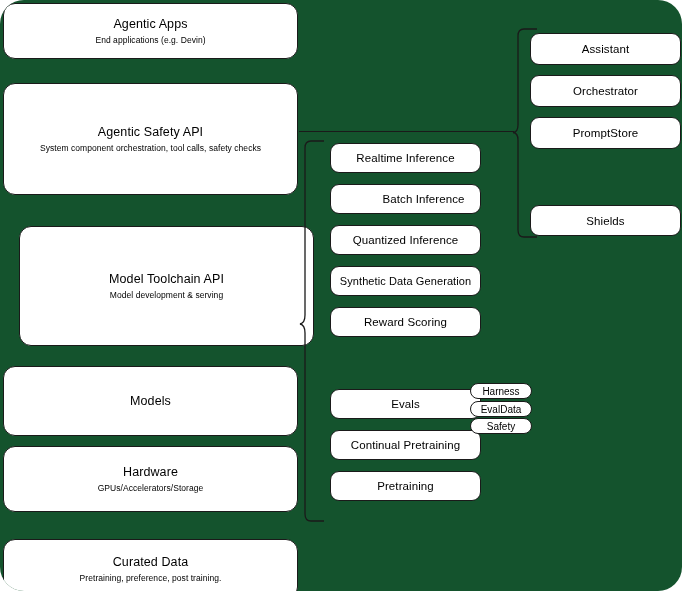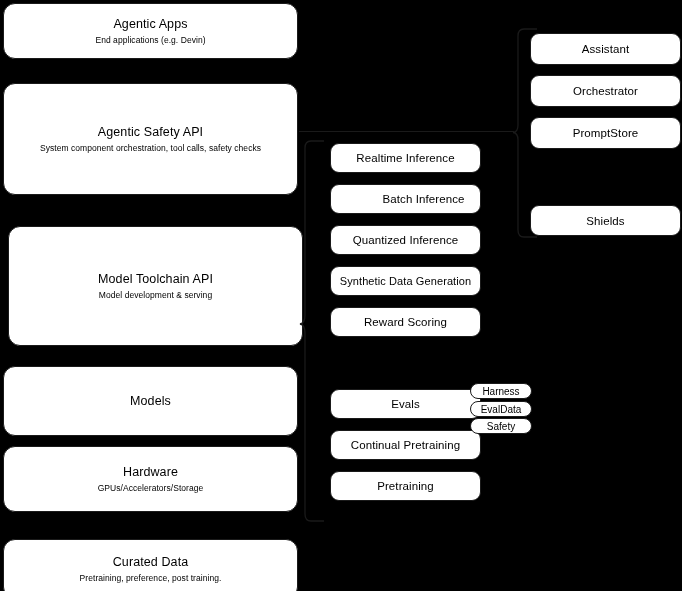--- a/index.html
+++ b/index.html
@@ -8,22 +8,23 @@
     background: #ffffff;
   }
   body {
     font-family: "Liberation Sans", sans-serif;
     color: #000000;
   }
   #canvas {
     position: relative;
     width: 682px;
     height: 591px;
-    background: #000000;
+    background: #14532d;
     overflow: hidden;
+    border-radius: 24px;
   }
   .layer-box {
     position: absolute;
     box-sizing: border-box;
     border: 1.3px solid #1a1a1a;
     border-radius: 12px;
     background: #ffffff;
     display: flex;
     flex-direction: column;
     align-items: center;
@@ -91,21 +92,21 @@
   <div class="layer-box" style="left:3px; top:3px; width:295px; height:56px;">
     <div class="layer-title">Agentic Apps</div>
     <div class="layer-sub">End applications (e.g. Devin)</div>
   </div>
 
   <div class="layer-box" style="left:3px; top:83px; width:295px; height:112px;">
     <div class="layer-title">Agentic Safety API</div>
     <div class="layer-sub">System component orchestration, tool calls, safety checks</div>
   </div>
 
-  <div class="layer-box" style="left:8px; top:226px; width:295px; height:120px;">
+  <div class="layer-box" style="left:19px; top:226px; width:295px; height:120px;">
     <div class="layer-title">Model Toolchain API</div>
     <div class="layer-sub">Model development &amp; serving</div>
   </div>
 
   <div class="layer-box" style="left:3px; top:366px; width:295px; height:70px;">
     <div class="layer-title">Models</div>
   </div>
 
   <div class="layer-box" style="left:3px; top:446px; width:295px; height:66px;">
     <div class="layer-title">Hardware</div>

